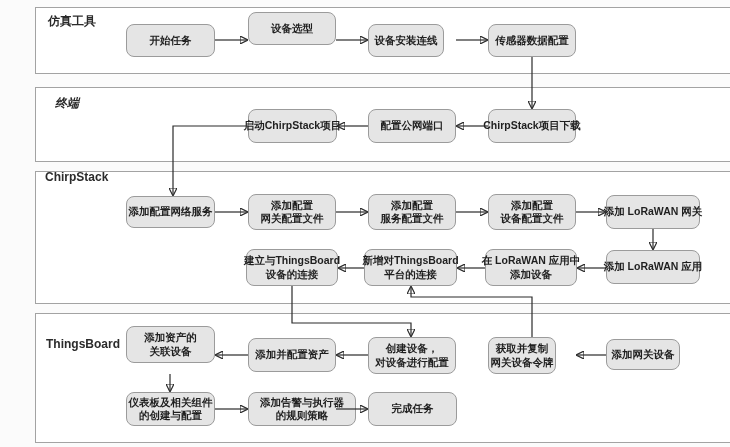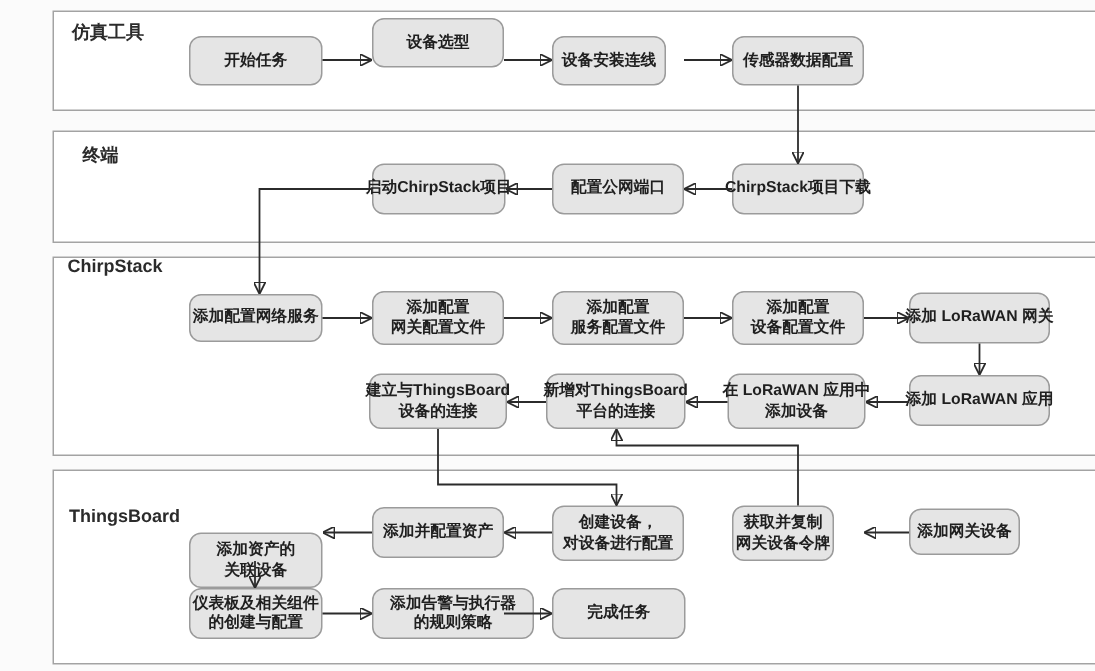--- a/index.html
+++ b/index.html
@@ -15,21 +15,21 @@
   }
   .lane1{top:7px;height:67px;}
   .lane2{top:87px;height:75px;}
   .lane3{top:171px;height:133px;}
   .lane4{top:313px;height:130px;}
   .lane-label{
     position:absolute;font-size:12px;font-weight:bold;color:#2b2b2b;
     white-space:nowrap;
   }
   .ll1{left:18px;top:13px;}
-  .ll2{left:25px;top:95px;}
+  .ll2{left:25px;top:95px;font-style:italic;}
   .ll3{left:15px;top:170px;}
   .ll4{left:16px;top:337px;}
   .node{
     position:absolute;box-sizing:border-box;
     background:#e5e5e5;border:1px solid #9b9b9b;border-radius:8px;
     display:flex;align-items:center;justify-content:center;
     text-align:center;font-size:10.5px;font-weight:bold;color:#1f1f1f;
     line-height:1.25;white-space:pre;z-index:2;
   }
   .n-start{left:96px;top:24px;width:89px;height:33px}
@@ -41,21 +41,21 @@
   .n-download{left:458px;top:109px;width:88px;height:34px}
   .n-netsvc{left:96px;top:196px;width:89px;height:32px}
   .n-gwcfg{left:218px;top:194px;width:88px;height:36px}
   .n-svccfg{left:338px;top:194px;width:88px;height:36px}
   .n-devcfg{left:458px;top:194px;width:88px;height:36px}
   .n-lgw{left:576px;top:195px;width:94px;height:34px}
   .n-lapp{left:576px;top:250px;width:94px;height:34px}
   .n-appdev{left:455px;top:249px;width:92px;height:37px}
   .n-newtb{left:334px;top:249px;width:93px;height:37px}
   .n-esttb{left:216px;top:249px;width:92px;height:37px}
-  .n-assetrel{left:96px;top:355px;width:89px;height:37px}
+  .n-assetrel{left:96px;top:326px;width:89px;height:37px}
   .n-addasset{left:218px;top:338px;width:88px;height:34px}
   .n-createdev{left:338px;top:337px;width:88px;height:37px}
   .n-token{left:458px;top:337px;width:68px;height:37px}
   .n-addgw{left:576px;top:339px;width:74px;height:31px}
   .n-dash{left:96px;top:392px;width:89px;height:34px}
   .n-alarm{left:218px;top:392px;width:108px;height:34px}
   .n-finish{left:338px;top:392px;width:89px;height:34px}
   .wires{position:absolute;left:0;top:0;width:730px;height:447px;z-index:3;pointer-events:none;}
   .wires path{fill:none;stroke:#2b2b2b;stroke-width:1.2;}
 </style>

